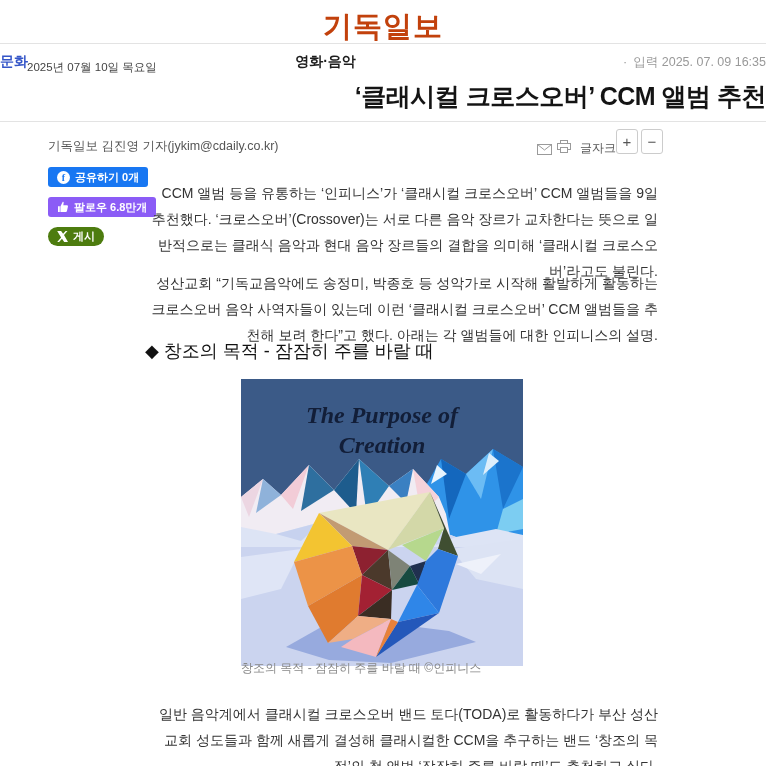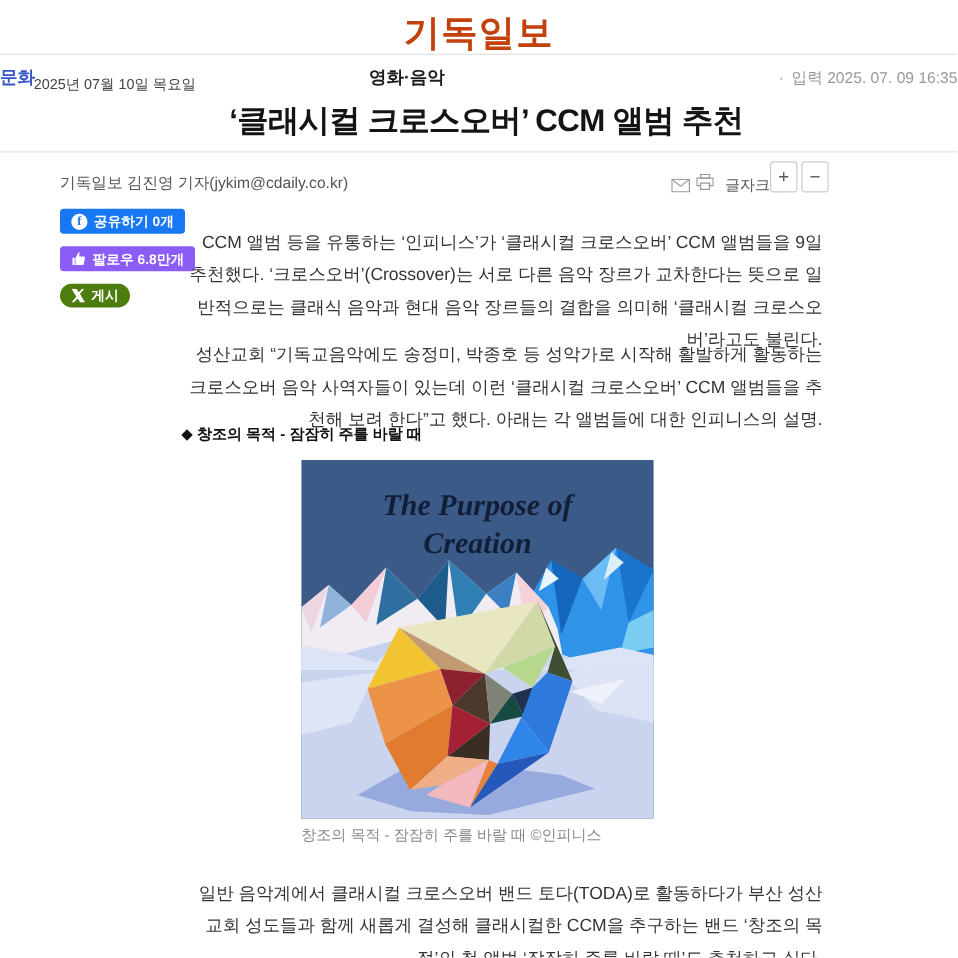--- a/index.html
+++ b/index.html
@@ -5,41 +5,41 @@
   html,body{margin:0;padding:0;}
   body{width:766px;height:766px;background:#fff;font-family:"Liberation Sans","DejaVu Sans",sans-serif;position:relative;overflow:hidden;color:#222;}
   .abs{position:absolute;}
   .hr{position:absolute;left:0;width:766px;height:1px;background:#e3e3e3;}
   .date{left:27px;top:15px;font-size:11.5px;color:#444;margin-top:45px;}
   .logo{left:0;right:0;top:7px;text-align:center;font-size:29px;font-weight:700;color:#c2410c;letter-spacing:1px;}
   .meta{left:0;right:0;top:53px;display:flex;justify-content:space-between;align-items:baseline;gap:8px;}
   .cat{color:#3556c8;font-weight:700;font-size:14px;}
   .subcat{color:#1d1d1d;font-weight:700;font-size:14px;}
   .pubwrap{color:#999;font-size:12.5px;display:flex;gap:6px;align-items:baseline;}
-  .headline{left:0;right:0;top:80px;text-align:center;font-size:25px;font-weight:700;color:#141414;letter-spacing:-0.5px;padding-left:12px;}
+  .headline{left:0;right:0;top:80px;text-align:right;font-size:25px;font-weight:700;color:#141414;letter-spacing:-0.5px;padding-left:12px;}
   .byline{left:48px;top:138px;font-size:12.5px;color:#555;}
   .tool-icon{position:absolute;cursor:pointer;}
   .fz-label{left:580px;top:140px;font-size:12px;color:#555;}
   .fz-btn{position:absolute;width:22px;height:25px;top:129px;border:1px solid #ccc;border-radius:3px;background:#fff;color:#555;
           font-size:15px;line-height:23px;text-align:center;box-sizing:border-box;cursor:pointer;}
   .fz-plus{left:616px;}
   .fz-minus{left:641px;}
   .sbtn{position:absolute;left:48px;display:inline-flex;align-items:center;gap:5px;color:#fff;font-size:11px;font-weight:700;
         padding:0 9px;height:20px;border-radius:3px;cursor:pointer;white-space:nowrap;}
   .fb{top:167px;background:#1877f2;}
   .follow{top:197px;background:#8b5cf6;}
   .xpost{top:227px;background:#4d7c0f;border-radius:10px;height:19px;}
   .f-circle{width:13px;height:13px;border-radius:50%;background:#fff;color:#1877f2;font-size:10px;font-weight:700;
             line-height:13px;text-align:center;font-family:"Liberation Serif",serif;}
   .para{position:absolute;left:145px;width:513px;font-size:14px;line-height:26px;color:#333;text-align:right;}
   .p1{top:166px;}
   .p2{top:256px;}
   .p3{top:687px;}
-  .section-h{position:absolute;left:145px;top:339px;font-size:12px;font-weight:700;color:#111;}
-  .figure{position:absolute;left:241px;top:368px;width:282px;height:287px;}
+  .section-h{position:absolute;left:145px;top:339px;font-size:18px;font-weight:400;color:#111;}
+  .figure{position:absolute;left:241px;top:379px;width:282px;height:287px;}
   .caption{position:absolute;left:241px;top:660px;font-size:12px;color:#888;}
   svg text.album-title{font-family:"Liberation Serif","DejaVu Serif",serif;font-style:italic;font-weight:700;fill:#121e38;}
 </style>
 </head>
 <body>
 
 <div class="abs date">2025년 07월 10일 목요일</div>
 <div class="abs logo">기독일보</div>
 <div class="hr" style="top:43px;"></div>
 

